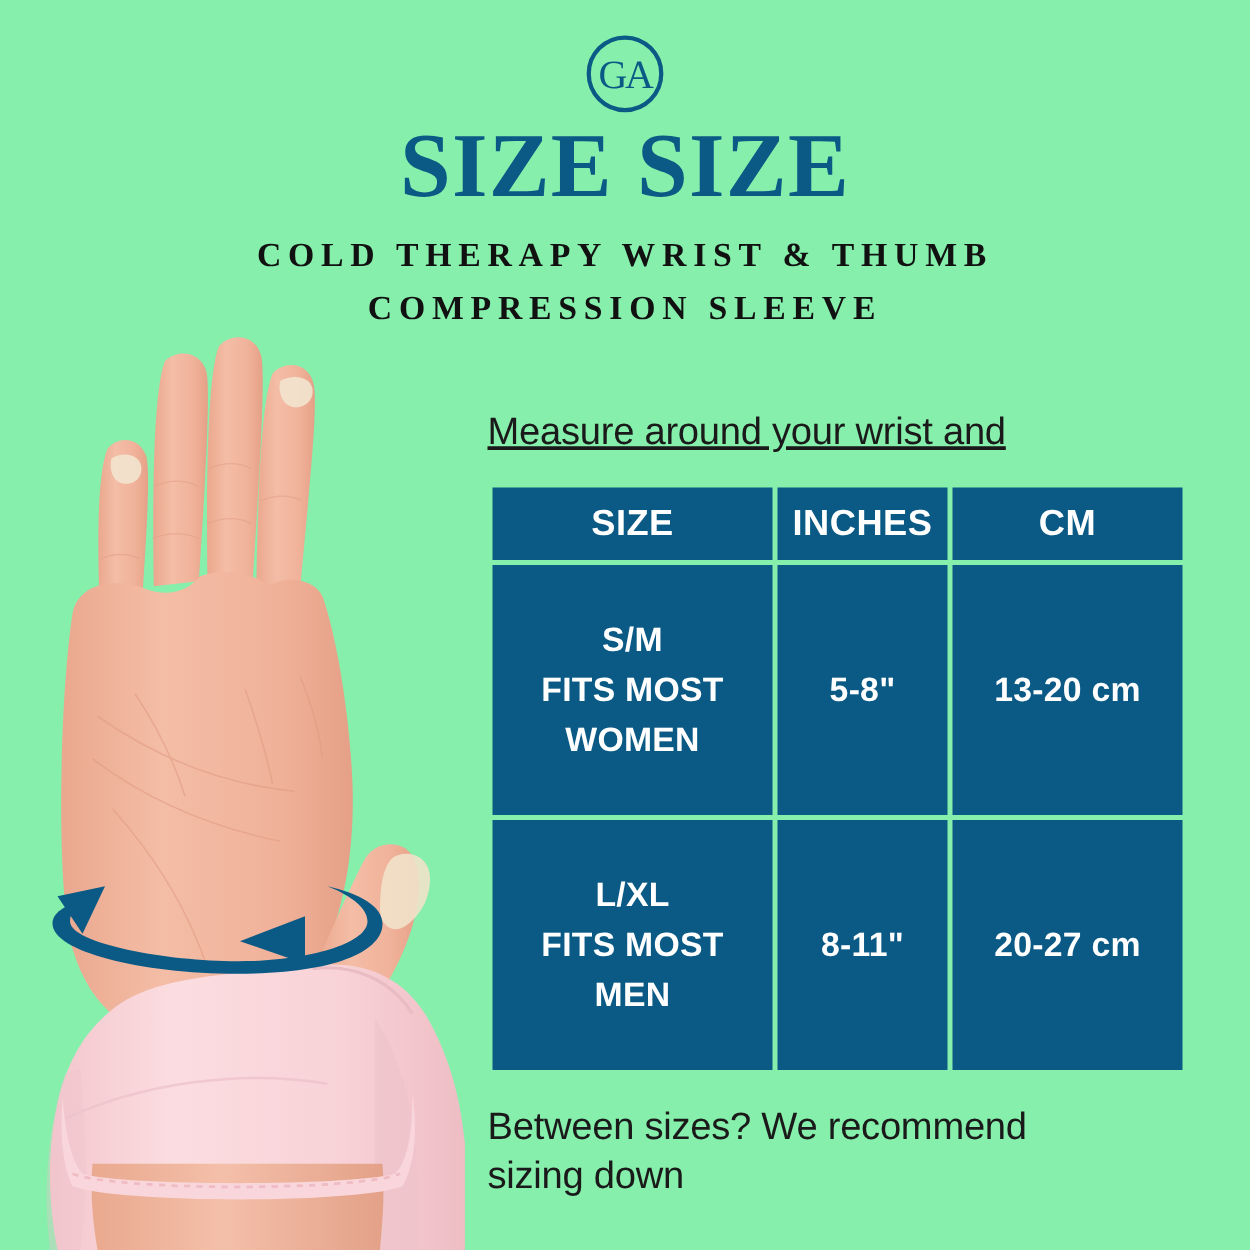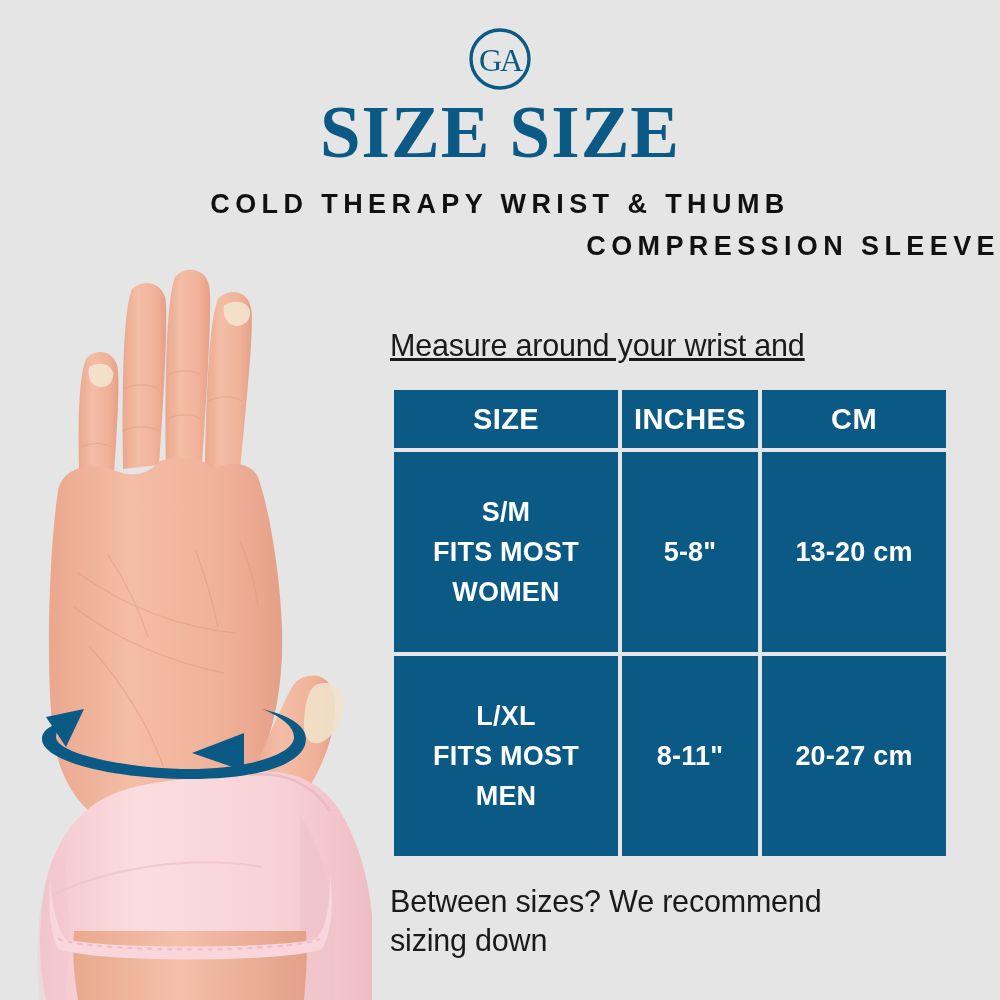--- a/index.html
+++ b/index.html
@@ -7,21 +7,21 @@
     padding: 0;
     background: #ffffff;
   }
   body {
     font-family: "Liberation Sans", sans-serif;
   }
   #page {
     position: relative;
     width: 1000px;
     height: 1000px;
-    background: #e5e5e5;
+    background: #86efac;
     overflow: hidden;
   }
 
   
   .logo-wrap {
     position: absolute;
     left: 0;
     top: 22px;
     width: 1000px;
     height: 74px;
@@ -43,28 +43,28 @@
     line-height: 78px;
     letter-spacing: 1px;
     color: #0a5a85;
   }
   .subtitle {
     position: absolute;
     left: 0;
     top: 183px;
     width: 1000px;
     text-align: center;
-    font-family: Liberation Sans, sans-serif;
+    font-family: Liberation Serif, serif;
     font-weight: bold;
     font-size: 27px;
     line-height: 42px;
     letter-spacing: 5.4px;
     color: #111111;
   }
-  .subtitle .line2 { display: block; text-align: right; }
+  .subtitle .line2 { display: block; }
 
   
   .photo {
     position: absolute;
     left: 0;
     top: 255px;
     width: 372px;
     height: 745px;
     overflow: hidden;
   }

